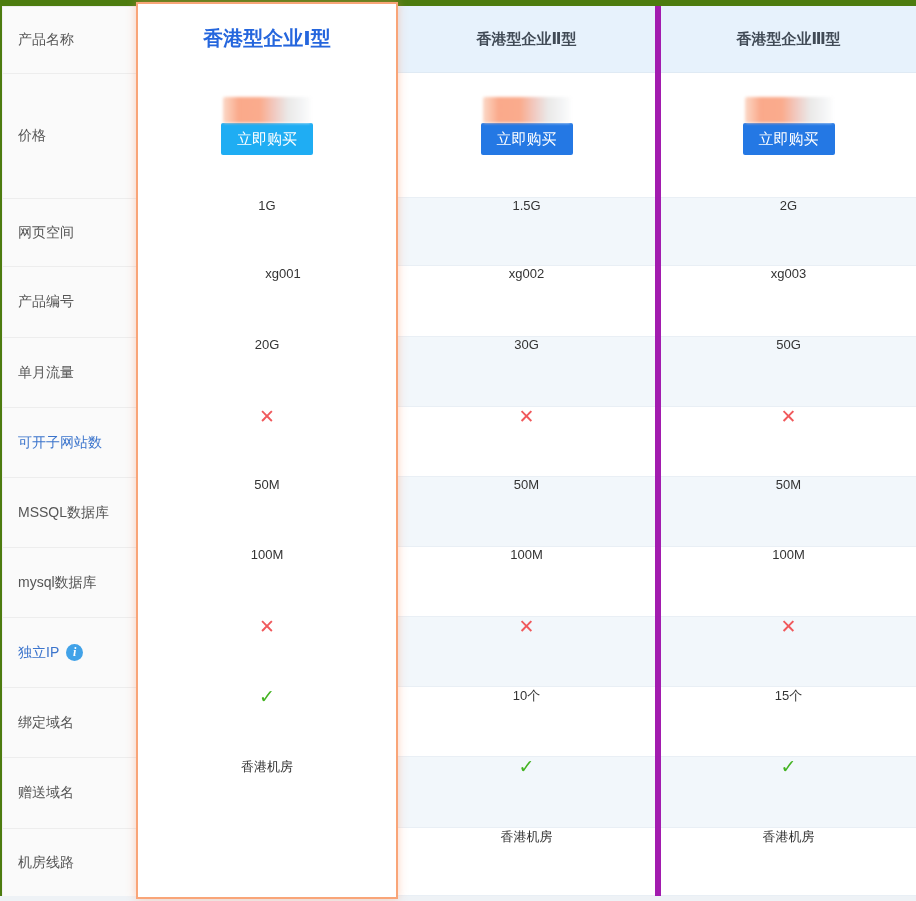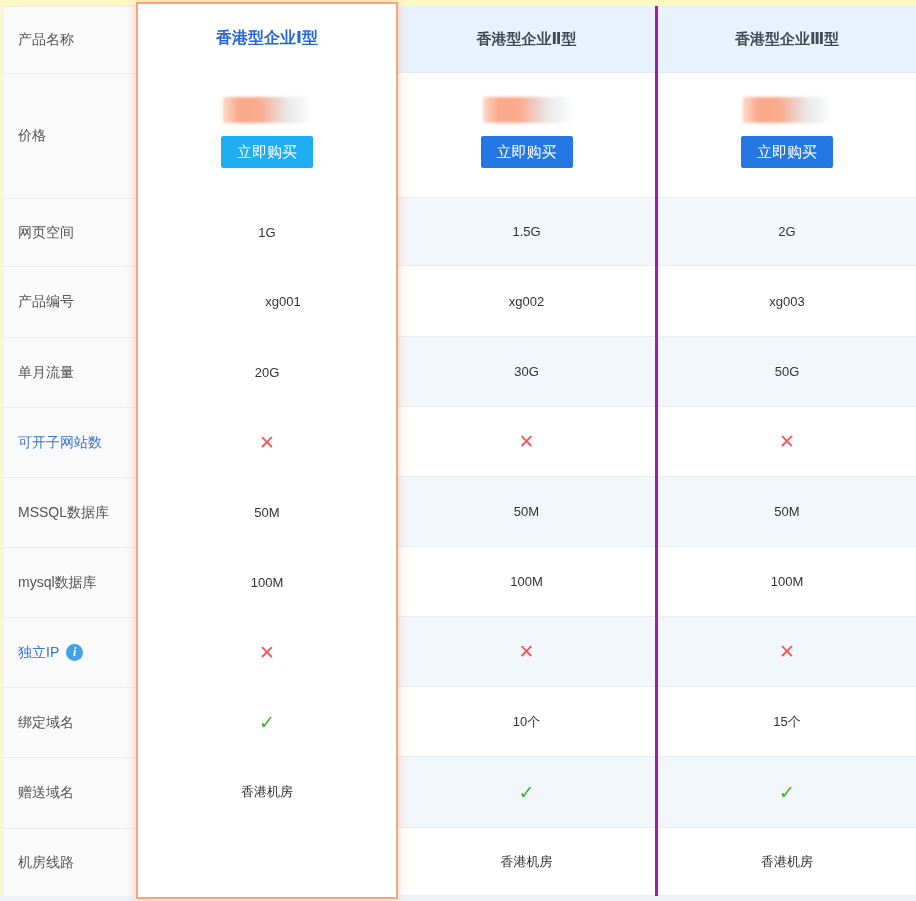--- a/index.html
+++ b/index.html
@@ -1,57 +1,57 @@
 <!DOCTYPE html>
 <html><head>
 <meta charset="utf-8">
 <style>
   html,body{margin:0;padding:0;background:#fff;}
   *{box-sizing:border-box;}
   body{font-family:"Liberation Sans","DejaVu Sans",sans-serif;}
-  .stage{position:relative;width:916px;height:901px;background:#fef9c3;overflow:hidden;}
+  .stage{position:relative;width:916px;height:901px;background:#4d7c0f;overflow:hidden;}
 
   
   .label-col{position:absolute;left:2px;top:6px;width:134px;background:#fafafa;
     border-top:1px solid #ededed;border-left:1px solid #f0f0f0;}
   .label-cell{display:flex;align-items:center;padding-left:15px;border-bottom:1px solid #ededed;
     font-size:14px;color:#555;background:#fafafa;}
   .label-cell.link span:first-child{color:#3b74cc;}
   .info-icon{display:inline-flex;align-items:center;justify-content:center;width:17px;height:17px;
     margin-left:7px;border-radius:50%;background:#41a2e8;color:#fff;
     font-family:"Liberation Serif",serif;font-style:italic;font-weight:bold;font-size:12px;cursor:pointer;}
 
   
   .product-card{position:absolute;left:136px;top:2px;width:262px;height:897px;background:#fff;
     border:2px solid #f9a578;box-shadow:0 0 9px rgba(248,152,110,.45);z-index:3;}
   .card-header{height:69px;display:flex;align-items:center;justify-content:center;}
-  .card-header span{color:#2566dd;font-size:16px;font-weight:bold;}
+  .card-header span{color:#2566dd;font-size:20px;font-weight:bold;}
 
   
   .product-col{position:absolute;top:6px;background:#fff;}
   .col2{left:398px;width:257px;}
-  .col3{left:655px;width:261px;border-left:3px solid #a21caf;}
+  .col3{left:655px;width:261px;border-left:6px solid #a21caf;}
   .col-header{height:67px;display:flex;align-items:center;justify-content:center;
     background:#e7f2fc;border-bottom:1px solid #dfeaf4;}
   .col-header span{color:#414b56;font-size:15px;font-weight:bold;}
 
   
   .price-block{height:125px;display:flex;flex-direction:column;align-items:center;}
   .product-col .price-block{border-bottom:1px solid #e9eff5;}
   .price-blur{width:88px;height:26px;margin-top:24px;border-radius:2px;
     background:linear-gradient(90deg,#fbd8c7 0%,#faa98a 18%,#faab8d 42%,#f1c9c0 58%,#eae9e8 74%,#f5f6f7 92%,#fdfdfd 100%);
     filter:blur(1.5px);}
-  .buy-btn{margin-top:13px;width:92px;height:32px;border:none;border-radius:2px;
+  .buy-btn{margin-top:0;width:92px;height:32px;border:none;border-radius:2px;
     color:#fff;font-size:15px;font-family:inherit;cursor:pointer;display:flex;
     align-items:center;justify-content:center;}
   .buy-btn.light{background:#1fadf3;}
   .buy-btn.dark{background:#2478e4;}
 
   
-  .cell{display:flex;align-items:center;justify-content:center;font-size:13px;color:#333;}
+  .cell{display:flex;align-items:flex-start;justify-content:center;font-size:13px;color:#333;}
   .product-col .cell{border-bottom:1px solid #e9eff5;}
   .product-col .cell.alt{background:#f2f7fb;}
   .cross{color:#f0595c;font-size:19px;font-weight:bold;line-height:1;}
   .check{color:#43b321;font-size:19px;font-weight:bold;line-height:1;}
 
   .bottom-strip{position:absolute;left:0;right:0;top:896px;height:5px;background:#eef2f6;z-index:1;}
 </style>
 </head>
 <body>
 

